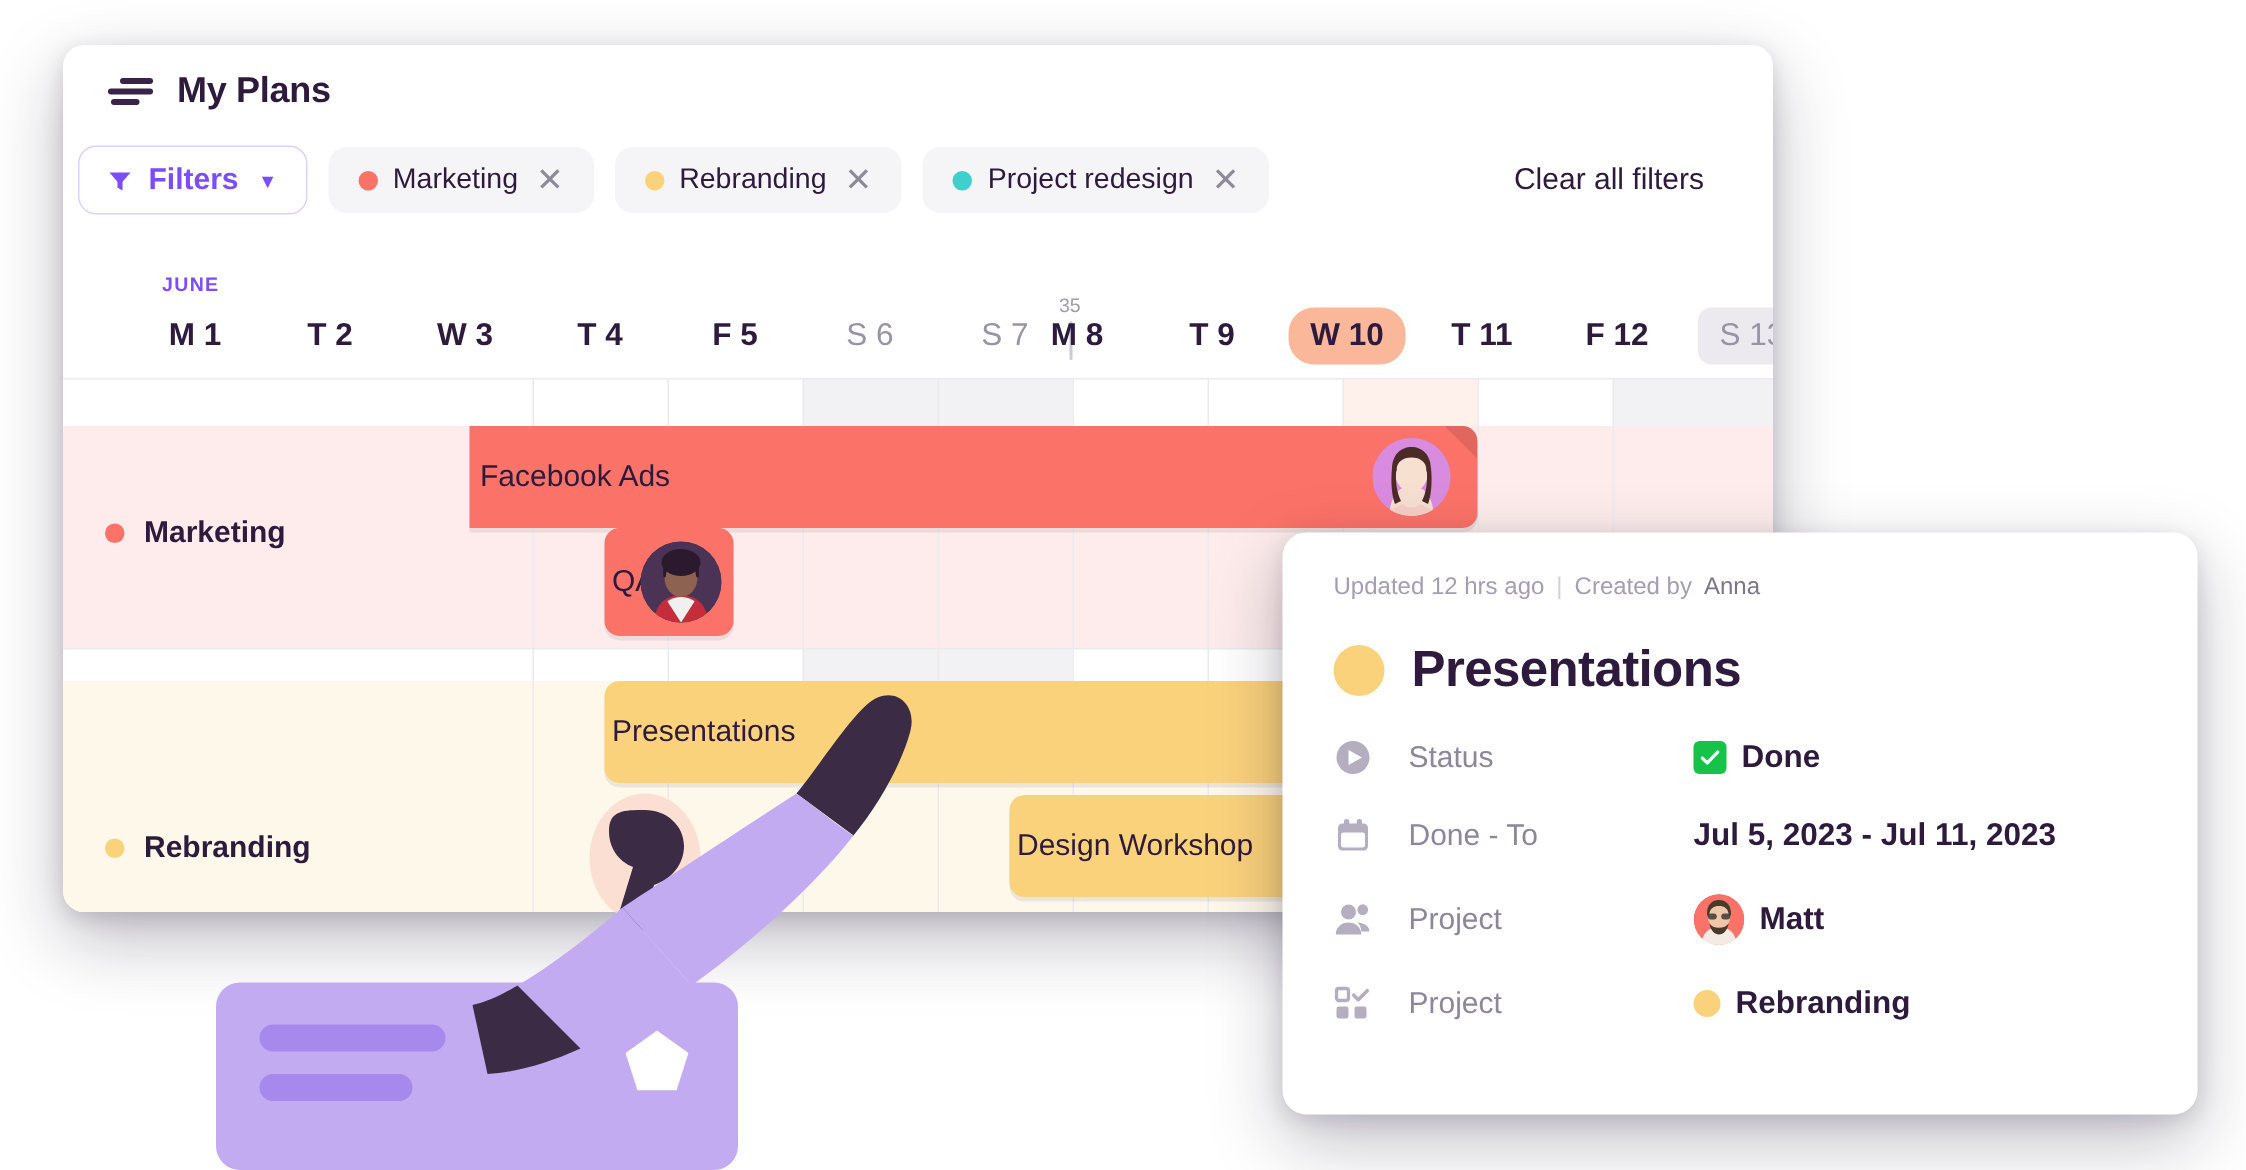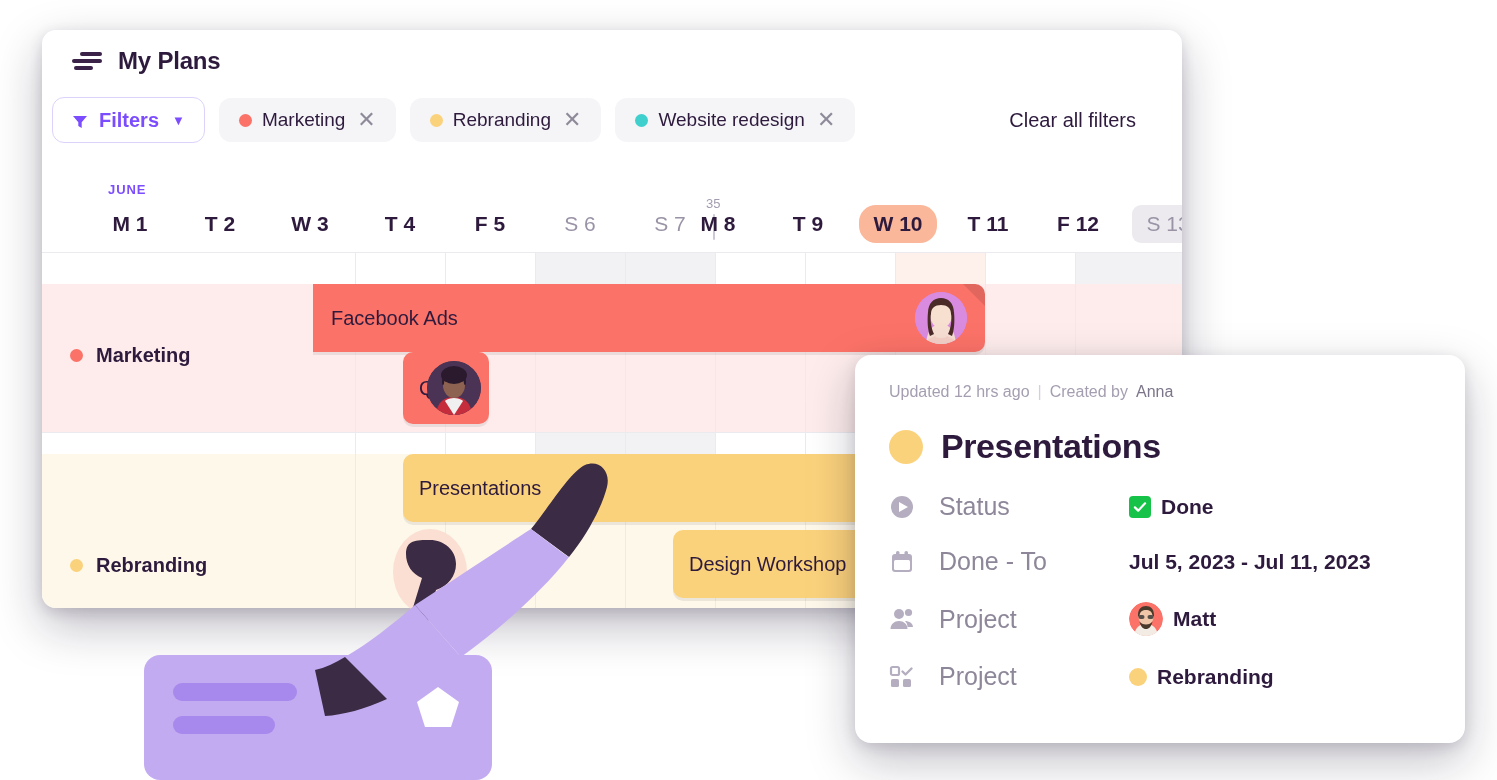--- a/index.html
+++ b/index.html
@@ -82,21 +82,21 @@
   .rowlabel{
     position:absolute;left:28px;display:flex;align-items:center;gap:13px;
     font-size:20px;font-weight:600;color:#2d1a3d;z-index:4;
   }
   .rowlabel .dot{width:13px;height:13px;border-radius:50%;flex:none;}
 
   
   .bar{
     position:absolute;display:flex;align-items:center;
     font-size:20px;font-weight:500;color:#2d1a3d;
-    padding-left:16px;box-sizing:border-box;z-index:5;
+    padding-left:5px;box-sizing:border-box;z-index:5;
     box-shadow:0 3px 0 rgba(0,0,0,.07);
   }
   .bar .fold{
     position:absolute;right:0;top:0;width:22px;height:22px;
     border-radius:0 10px 0 0;background:rgba(0,0,0,.10);
     clip-path:polygon(100% 0,100% 100%,0 0);
   }
   .bar .av{
     position:absolute;border-radius:50%;overflow:hidden;
     display:flex;align-items:flex-end;justify-content:center;
@@ -126,21 +126,21 @@
     padding:28px 34px 0 34px;box-sizing:border-box;
   }
   #meta-line{font-size:16px;color:#a59eb0;display:flex;align-items:flex-end;gap:8px;}
   #meta-line .sep{color:#d4cfdc;}
   #meta-line .author{color:#7d7589;}
   #detail-title-row{display:flex;align-items:center;gap:18px;margin-top:26px;}
   #detail-dot{width:34px;height:34px;border-radius:50%;flex:none;}
   #detail-title{font-size:34px;font-weight:700;color:#2d1a3d;letter-spacing:-.4px;}
   .drow{display:flex;align-items:center;margin-top:26px;}
   .drow .ic{width:26px;height:26px;flex:none;margin-right:24px;}
-  .drow .lbl{width:190px;font-size:25px;color:#8e8799;flex:none;}
+  .drow .lbl{width:190px;font-size:20px;color:#8e8799;flex:none;}
   .drow .val{font-size:21px;font-weight:600;color:#2d1a3d;display:flex;align-items:center;gap:10px;}
   .checkbox-emoji{
     width:22px;height:22px;border-radius:4px;background:#16c247;
     display:inline-flex;align-items:center;justify-content:center;flex:none;
   }
   .val .miniavatar{width:34px;height:34px;border-radius:50%;overflow:hidden;position:relative;flex:none;}
   .val .projdot{width:18px;height:18px;border-radius:50%;flex:none;}
 </style>
 </head>
 <body>
@@ -174,21 +174,21 @@
     </div>
 
     <div class="chip">
       <span class="dot" style="background:#fbd27c"></span>
       <span>Rebranding</span>
       <span class="x">✕</span>
     </div>
 
     <div class="chip">
       <span class="dot" style="background:#3fd0ce"></span>
-      <span>Website redesign</span>
+      <span>Project redesign</span>
       <span class="x">✕</span>
     </div>
 
     <div id="clear-filters">Clear all filters</div>
   </div>
 
   <div id="month-label">JUNE</div>
 
   <div id="weeknum">35</div>
   <div id="weekdiv"></div>

